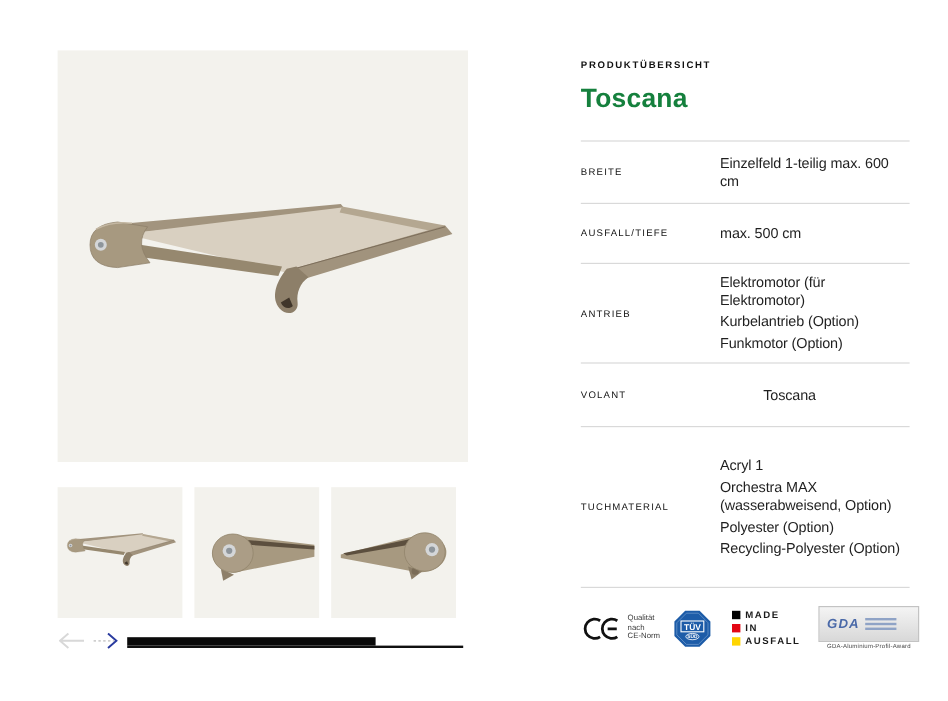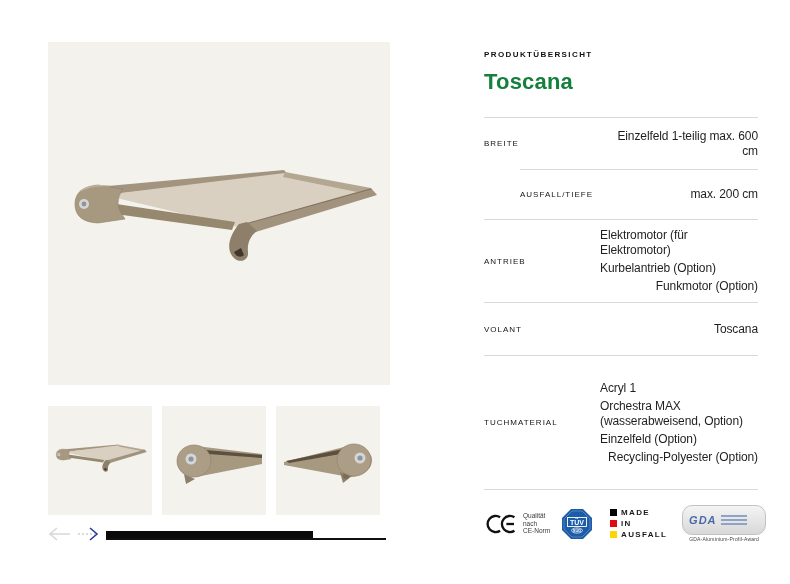--- a/index.html
+++ b/index.html
@@ -22,41 +22,41 @@
   .scrollbar .sthumb{position:absolute;left:0;top:0;width:207px;height:7px;background:#0a0a0a;}
 
   
   .right-col{position:absolute;left:484px;top:50px;width:274px;}
   .eyebrow{font-size:8px;font-weight:bold;letter-spacing:1.4px;color:#121212;}
   .title{margin:9px 0 0 0;font-size:22px;line-height:27px;font-weight:bold;color:#15803d;letter-spacing:0.2px;}
   .spec-table{margin-top:22px;}
   .spec-row{box-sizing:border-box;display:flex;align-items:center;border-top:1px solid #d9d9d9;padding:8px 0;}
   .spec-row:last-child{border-bottom:1px solid #d9d9d9;}
   .spec-row:nth-child(1){min-height:52px;}
-  .spec-row:nth-child(2){min-height:50px;margin-left:36px;}
+  .spec-row:nth-child(2){min-height:50px;}
   .spec-row:nth-child(3){min-height:78px;}
   .spec-row:nth-child(4){min-height:53px;gap:36px;}
   .spec-row:nth-child(5){min-height:135px;}
   .spec-label{width:116px;flex-shrink:0;font-size:8px;font-weight:normal;letter-spacing:1px;color:#141414;}
   .spec-values{flex:1;font-size:12px;line-height:15px;letter-spacing:-0.1px;color:#1f1f1f;}
   .spec-values p{margin:0 0 3px 0;white-space:pre-line;}
-  .spec-values p:last-child{margin-bottom:0;text-align:right;}
+  .spec-values p:last-child{margin-bottom:0;}
 
   
   .badges{display:flex;align-items:center;margin-top:15px;width:max-content;gap:11px;}
   .badge{display:flex;align-items:center;}
   .ce-caption{margin-left:5px;font-size:6.5px;line-height:7.5px;color:#3a3a3a;white-space:pre-line;}
   .tuev-wrap{position:relative;width:32px;height:32px;}
   .tuev-wrap svg{display:block;}
   .mig{display:flex;flex-direction:column;gap:2px;margin-left:6px;}
   .mig-row{display:flex;align-items:center;gap:4px;}
   .mig-sq{width:7px;height:7px;background:#000;}
   .mig-word{font-size:8px;font-weight:bold;letter-spacing:1.3px;color:#1a1a1a;}
   .gda{margin-left:4px;width:84px;}
-  .gda-box{box-sizing:border-box;width:84px;height:30px;border:1px solid #c3c3c3;border-radius:10px;
+  .gda-box{box-sizing:border-box;width:84px;height:30px;border:1px solid #c3c3c3;border-radius:0;
            background:linear-gradient(#f4f4f4,#d8d8d8);display:flex;align-items:center;padding:3px 6px;}
   .gda-label{font-size:11px;font-weight:bold;letter-spacing:1px;color:#4a69a8;font-style:italic;}
   .gda-lines{margin-left:4px;display:flex;flex-direction:column;gap:2px;}
   .gda-lines i{display:block;width:26px;height:2px;background:#8fa3c6;}
   .gda-caption{margin-top:1px;font-size:5px;color:#444;text-align:center;letter-spacing:0.2px;}
 </style>
 </head>
 <body>
 
 <div class="page">
@@ -142,21 +142,21 @@
     <div class="spec-table">
         <div class="spec-row">
           <div class="spec-label">BREITE</div>
           <div class="spec-values">
             <p>Einzelfeld 1-teilig max. 600 cm</p>
           </div>
         </div>
         <div class="spec-row">
           <div class="spec-label">AUSFALL/TIEFE</div>
           <div class="spec-values">
-            <p>max. 200 cm</p>
+            <p>max. 500 cm</p>
           </div>
         </div>
         <div class="spec-row">
           <div class="spec-label">ANTRIEB</div>
           <div class="spec-values">
             <p>Elektromotor (für Elektromotor)</p>
             <p>Kurbelantrieb (Option)</p>
             <p>Funkmotor (Option)</p>
           </div>
         </div>
@@ -165,21 +165,21 @@
           <div class="spec-values">
             <p>Toscana</p>
           </div>
         </div>
         <div class="spec-row">
           <div class="spec-label">TUCHMATERIAL</div>
           <div class="spec-values">
             <p>Acryl 1</p>
             <p>Orchestra MAX
 (wasserabweisend, Option)</p>
-            <p>Einzelfeld (Option)</p>
+            <p>Polyester (Option)</p>
             <p>Recycling-Polyester (Option)</p>
           </div>
         </div>
       </div>
 
     <div class="badges">
       <div class="badge">
         <svg width="34" height="22" viewBox="0 0 38 22">
           <path d="M18 3.5 A9 9 0 1 0 18 18.5" stroke="#111" stroke-width="2.6" fill="none"></path>
           <path d="M34 3.5 A9 9 0 1 0 34 18.5" stroke="#111" stroke-width="2.6" fill="none"></path>

